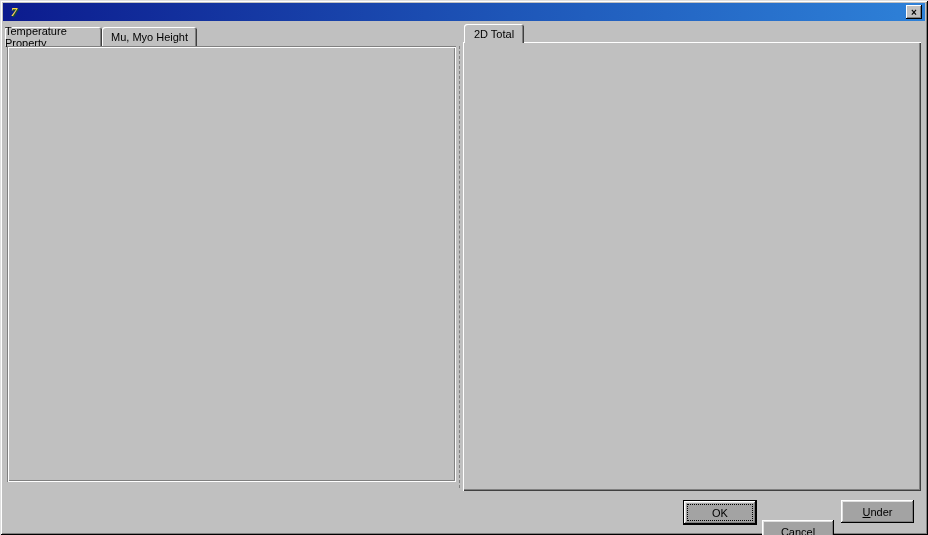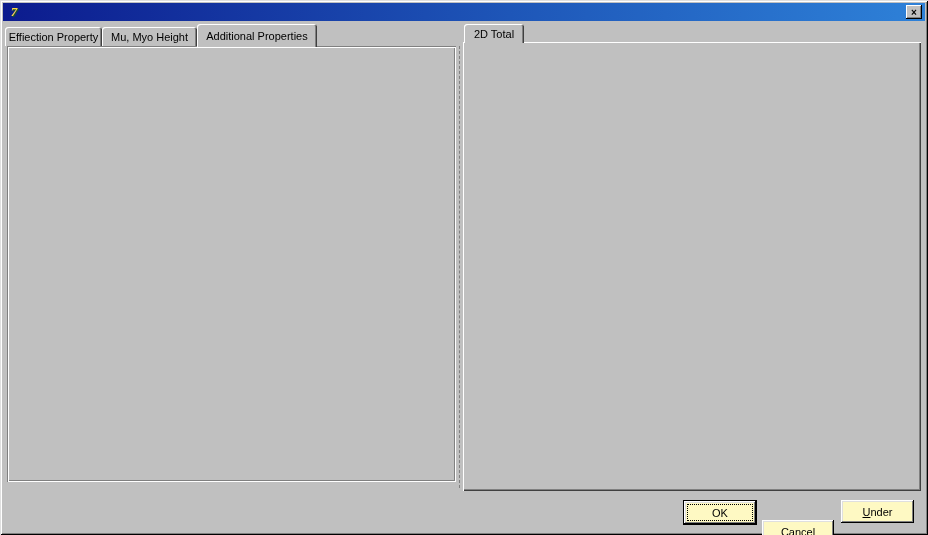--- a/index.html
+++ b/index.html
@@ -39,47 +39,44 @@
   
   #splitter{position:absolute;left:459px;top:46px;width:1px;height:442px;border-left:1px dashed #808080;}
   
   #toolbar{position:absolute;left:469px;top:47px;width:446px;height:27px;
     box-shadow: inset 1px 1px 0 #808080, inset -1px -1px 0 #fff, inset 2px 2px 0 #fff, inset -2px -2px 0 #808080;}
   .tbtn{position:absolute;top:3px;width:24px;height:21px;display:flex;align-items:center;justify-content:center;cursor:pointer;}
   .tbtn.pressed{background:#dad7cf;box-shadow: inset 1px 1px 0 #808080, inset -1px -1px 0 #fff;}
   .tbtn.disabled{cursor:default;}
   .tsep{position:absolute;top:4px;width:2px;height:19px;border-left:1px solid #808080;border-right:1px solid #fff;}
   
-  .btn98{position:absolute;height:23px;background:#fef9c3;font-size:11px;color:#000;
+  .btn98{position:absolute;height:23px;background:#a3a3a3;font-size:11px;color:#000;
     display:flex;align-items:center;justify-content:center;cursor:pointer;
     box-shadow: inset -1px -1px 0 #000, inset 1px 1px 0 #fff, inset -2px -2px 0 #808080, inset 2px 2px 0 #dfdfdf;}
   .btn98.default{border:1px solid #000;outline:1px dotted #000;outline-offset:-5px;}
   .btn-label{display:block;}
   .btn-label.ul::first-letter{text-decoration:underline;}
 </style>
 </head>
 <body>
 
 <div id="dialog">
 
   <div id="titlebar">
     <span id="app-icon">7</span>
     <div id="close-btn">
       <span>×</span>
     </div>
   </div>
 
   <div class="tab inactive" style="left:5px;top:27px;width:97px;height:19px;">
-    <span>Effiection Property</span>
+    <span>Temperature Property</span>
   </div>
   <div class="tab inactive" style="left:102px;top:27px;width:95px;height:19px;">
     <span>Mu, Myo Height</span>
-  </div>
-  <div class="tab active" style="left:197px;top:24px;width:120px;height:23px;">
-    <span>Additional Properties</span>
   </div>
 
   <div id="left-panel" class="tabpanel" style="left:7px;top:46px;width:449px;height:436px;">
   </div>
 
   <span class="label" style="left:23px;top:57px;">Temperature Flange Height (m) :</span>
   <input class="field white" style="left: 318px; top: 53px; width: 127px;" value="0.000">
 
   <div class="sep" style="left:11px;top:77px;width:441px;"></div>
 

